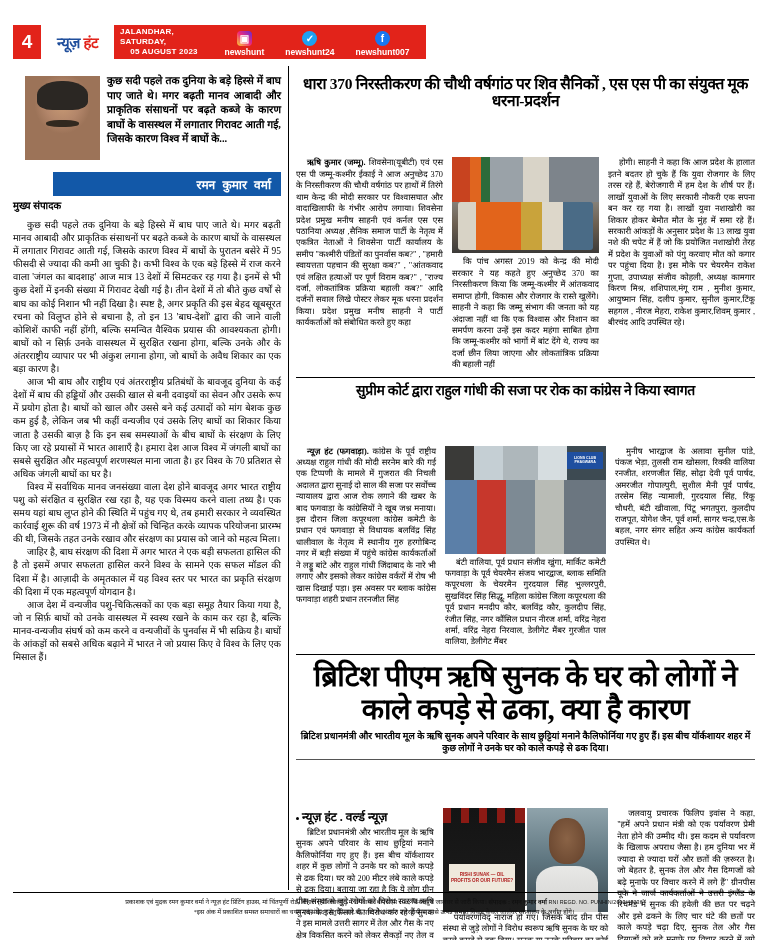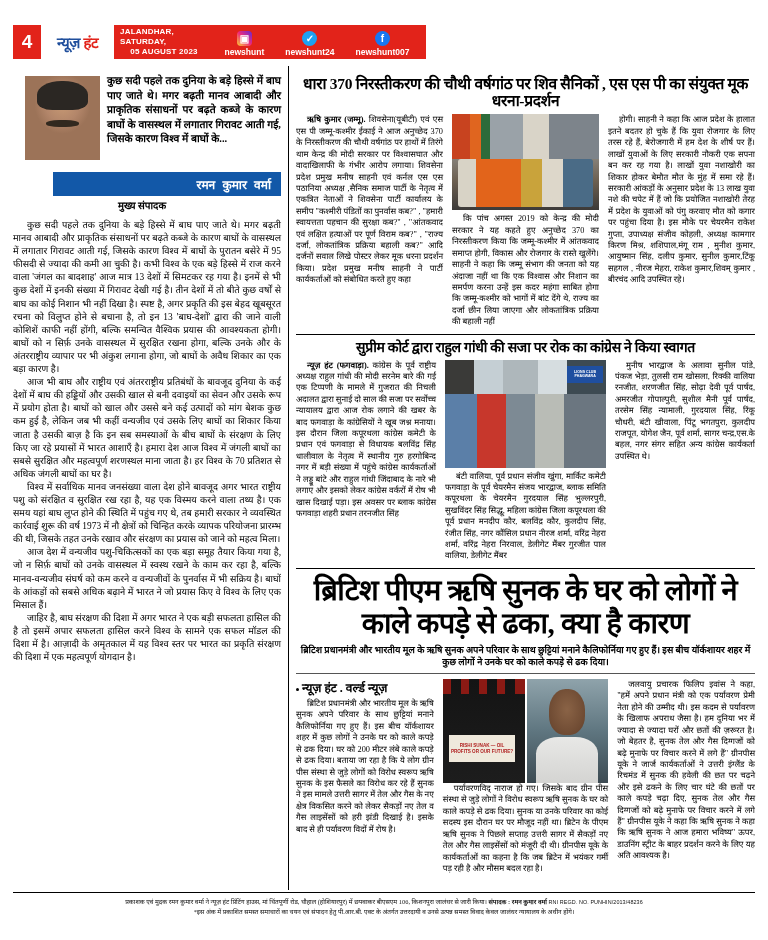--- a/index.html
+++ b/index.html
@@ -163,21 +163,21 @@
     padding-right: 10px;
   }
   .ed-byline span {
     color: #fff;
     font-family: Liberation Mono, monospace;
     font-weight: bold;
     font-size: 12px;
   }
   .ed-role {
     clear: both;
-    text-align: center;
+    text-align: left;
     padding-right: 10px;
     font-size: 10px;
     margin-top: 2px;
     font-weight: bold;
   }
   .ed-body {
     margin-top: 7px;
     font-size: 9.4px;
     line-height: 13.1px;
     text-align: justify;
@@ -198,21 +198,21 @@
   }
   .art-head.h1 { font-size: 15.5px; letter-spacing: -0.3px; margin-top: 8px; }
   .art-head.h2 { font-size: 14px; letter-spacing: -0.3px; }
   .art-head.h3 { font-size: 29px; line-height: 33px; letter-spacing: -0.5px; }
 
   .cols3 {
     display: flex;
     gap: 9px;
     margin-top: 5px;
   }
-  .cols3 > .c { flex: 1 1 0; min-width: 0; }
+  .cols3 > .c { flex: 1 1 0; min-width: 0; margin-top: 43px; }
   .colbody {
     font-size: 8.3px;
     line-height: 11.4px;
     text-align: justify;
   }
   .colbody p { text-indent: 11px; margin: 0; }
   .byline-strong { font-weight: bold; }
 
   .newsphoto {
     width: 100%;
@@ -411,22 +411,22 @@
 
     <div class="ed-byline">
       <span>रमन कुमार वर्मा</span>
     </div>
     <div class="ed-role">मुख्य संपादक</div>
 
     <div class="ed-body">
       <p>कुछ सदी पहले तक दुनिया के बड़े हिस्से में बाघ पाए जाते थे। मगर बढ़ती मानव आबादी और प्राकृतिक संसाधनों पर बढ़ते कब्जे के कारण बाघों के वासस्थल में लगातार गिरावट आती गई, जिसके कारण विश्व में बाघों के पुरातन बसेरे में 95 फीसदी से ज्यादा की कमी आ चुकी है। कभी विश्व के एक बड़े हिस्से में राज करने वाला 'जंगल का बादशाह' आज मात्र 13 देशों में सिमटकर रह गया है। इनमें से भी कुछ देशों में इनकी संख्या में गिरावट देखी गई है। तीन देशों में तो बीते कुछ वर्षों से बाघ का कोई निशान भी नहीं दिखा है। स्पष्ट है, अगर प्रकृति की इस बेहद खूबसूरत रचना को विलुप्त होने से बचाना है, तो इन 13 'बाघ-देशों' द्वारा की जाने वाली कोशिशें काफी नहीं होंगी, बल्कि समन्वित वैश्विक प्रयास की आवश्यकता होगी। बाघों को न सिर्फ़ उनके वासस्थल में सुरक्षित रखना होगा, बल्कि उनके और के अंतरराष्ट्रीय व्यापार पर भी अंकुश लगाना होगा, जो बाघों के अवैध शिकार का एक बड़ा कारण है।</p>
       <p>आज भी बाघ और राष्ट्रीय एवं अंतरराष्ट्रीय प्रतिबंधों के बावजूद दुनिया के कई देशों में बाघ की हड्डियों और उसकी खाल से बनी दवाइयों का सेवन और उसके रूप में प्रयोग होता है। बाघों को खाल और उससे बने कई उत्पादों को मांग बेशक कुछ कम हुई है, लेकिन जब भी कहीं वन्यजीव एवं उसके लिए बाघों का शिकार किया जाता है उसकी बाज़ है कि इन सब समस्याओं के बीच बाघों के संरक्षण के लिए किए जा रहे प्रयासों में भारत आशाएँ है। हमारा देश आज विश्व में जंगली बाघों का सबसे सुरक्षित और महत्वपूर्ण शरणस्थल माना जाता है। हर विश्व के 70 प्रतिशत से अधिक जंगली बाघों का घर है।</p>
       <p>विश्व में सर्वाधिक मानव जनसंख्या वाला देश होने बावजूद अगर भारत राष्ट्रीय पशु को संरक्षित व सुरक्षित रख रहा है, यह एक विस्मय करने वाला तथ्य है। एक समय यहां बाघ लुप्त होने की स्थिति में पहुंच गए थे, तब हमारी सरकार ने व्यवस्थित कार्रवाई शुरू की वर्ष 1973 में नौ क्षेत्रों को चिन्हित करके व्यापक परियोजना प्रारम्भ की थी, जिसके तहत उनके रखाव और संरक्षण का प्रयास को जाने को महत्व मिला।</p>
+      <p>जाहिर है, बाघ संरक्षण की दिशा में अगर भारत ने एक बड़ी सफलता हासिल की है तो इसमें अपार सफलता हासिल करने विश्व के सामने एक सफल मॉडल की दिशा में है। आज़ादी के अमृतकाल में यह विश्व स्तर पर भारत का प्रकृति संरक्षण की दिशा में एक महत्वपूर्ण योगदान है।</p>
       <p>आज देश में वन्यजीव पशु-चिकित्सकों का एक बड़ा समूह तैयार किया गया है, जो न सिर्फ़ बाघों को उनके वासस्थल में स्वस्थ रखने के काम कर रहा है, बल्कि मानव-वन्यजीव संघर्ष को कम करने व वन्यजीवों के पुनर्वास में भी सक्रिय है। बाघों के आंकड़ों को सबसे अधिक बढ़ाने में भारत ने जो प्रयास किए वे विश्व के लिए एक मिसाल हैं।</p>
-      <p>जाहिर है, बाघ संरक्षण की दिशा में अगर भारत ने एक बड़ी सफलता हासिल की है तो इसमें अपार सफलता हासिल करने विश्व के सामने एक सफल मॉडल की दिशा में है। आज़ादी के अमृतकाल में यह विश्व स्तर पर भारत का प्रकृति संरक्षण की दिशा में एक महत्वपूर्ण योगदान है।</p>
     </div>
   </div>
 
   <div class="rightarea">
 
     <div>
       <div class="art-head h1">धारा 370 निरस्तीकरण की चौथी वर्षगांठ पर शिव सैनिकों , एस एस पी का संयुक्त मूक धरना-प्रदर्शन</div>
       <div class="cols3">
         <div class="c">
           <div class="colbody">

